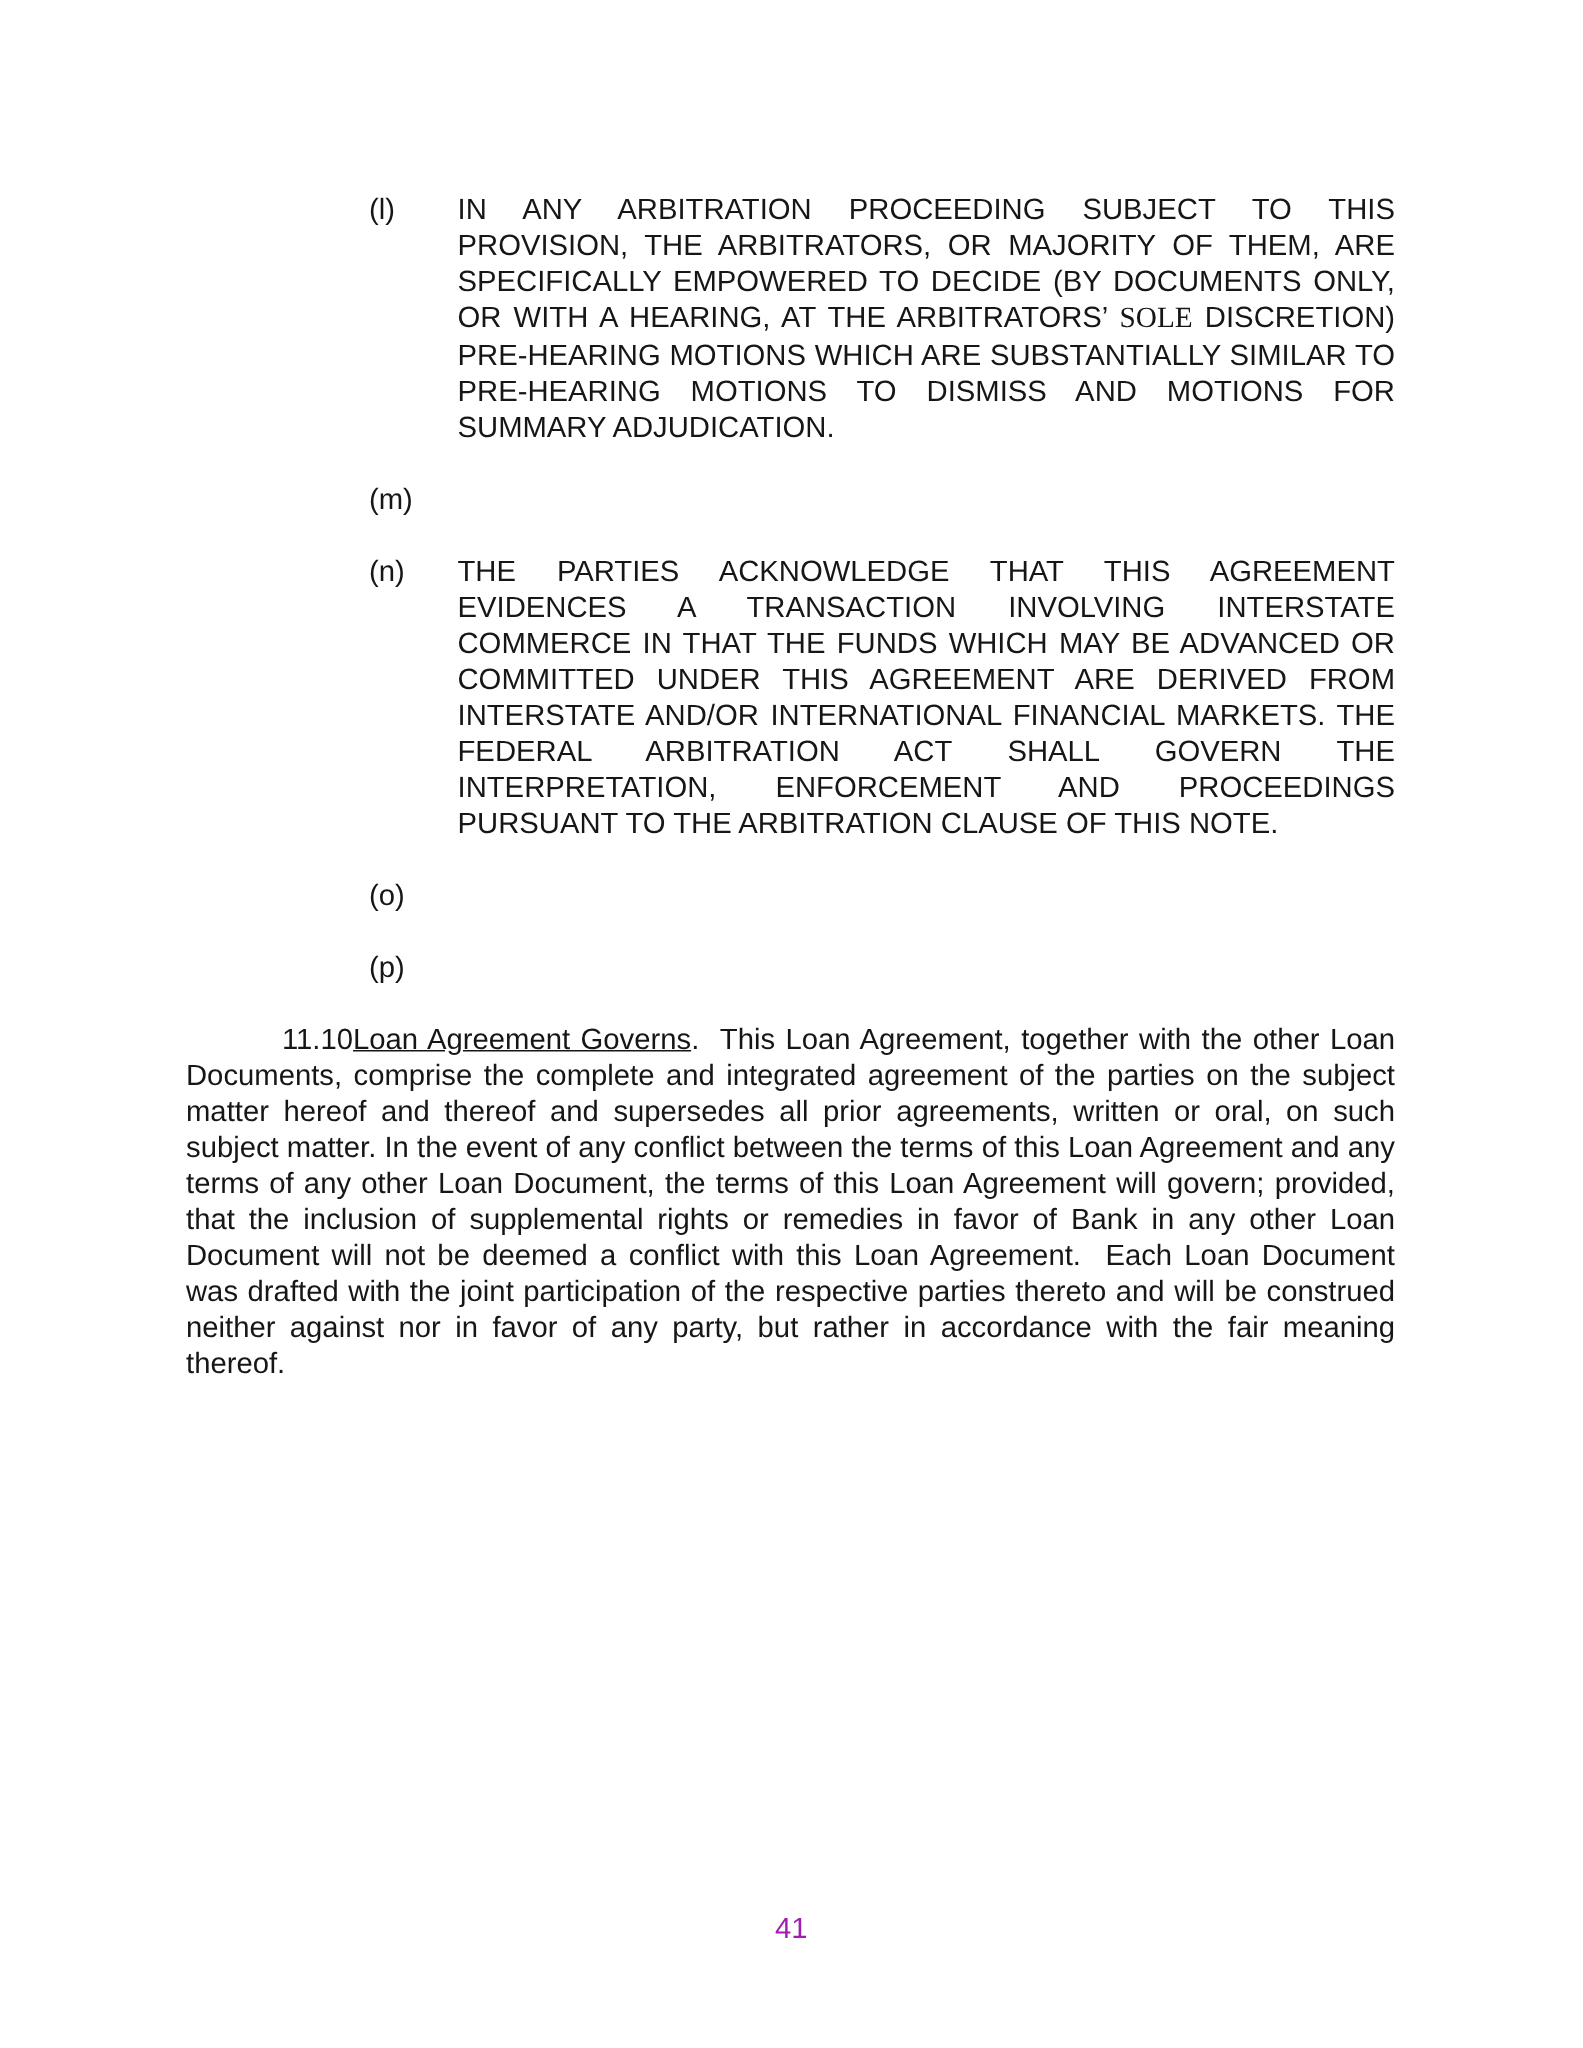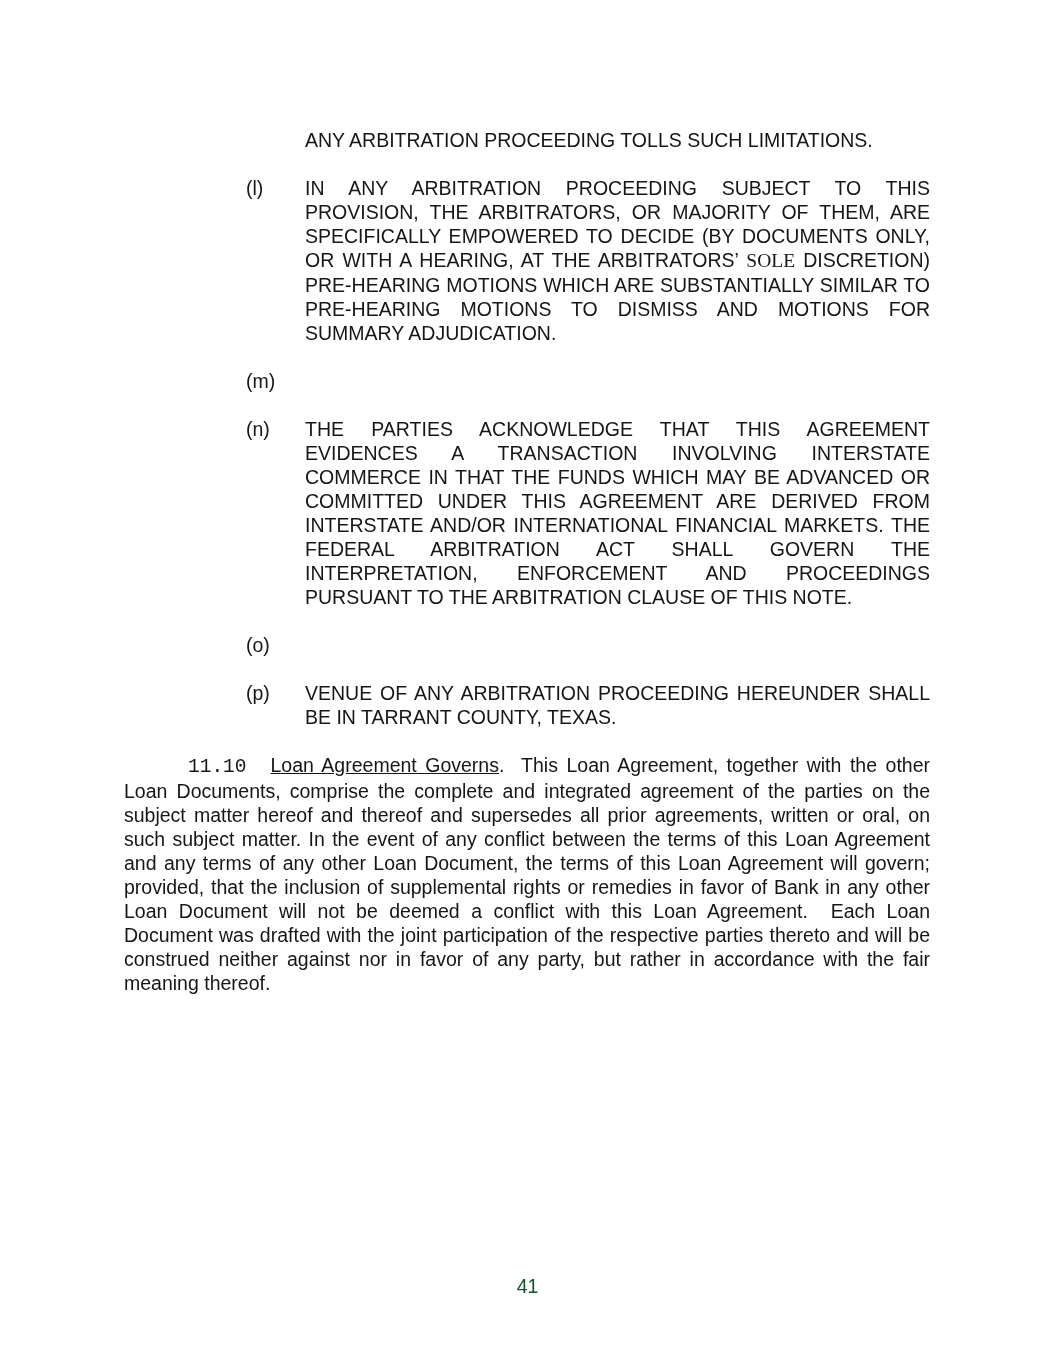--- a/index.html
+++ b/index.html
@@ -42,64 +42,61 @@
     width: 625px;
     text-align: justify;
     margin: 0;
   }
   .section {
     margin: 0 0 24px 0;
     text-align: justify;
     text-indent: 64px;
   }
   .sec-num {
-    padding-right: 24px;
-    font-family: Liberation Mono, monospace;
+    padding-right: 0;
   }
   .sec-heading {
     text-decoration: underline;
   }
   .serif {
     font-family: "Liberation Serif", "DejaVu Serif", serif;
   }
   .footer {
     position: absolute;
     left: 0;
     right: 0;
     top: 1274px;
     text-align: center;
     font-size: 19.5px;
     line-height: 24px;
-    color: #14532d;
+    color: #a21caf;
   }
 </style>
 </head>
 <body>
 
 <div class="page">
   <div class="content">
-    <p class="continuation">ANY ARBITRATION PROCEEDING TOLLS SUCH LIMITATIONS.</p>
     <div id="clauses">
         <div class="clause">
           <span class="clause-label">(l)</span>
           <p class="clause-body"><span>IN ANY ARBITRATION PROCEEDING SUBJECT TO THIS PROVISION, THE ARBITRATORS, OR MAJORITY OF THEM, ARE SPECIFICALLY EMPOWERED TO DECIDE (BY DOCUMENTS ONLY, OR WITH A HEARING, AT THE ARBITRATORS’ </span><span class="serif">SOLE</span><span> DISCRETION) PRE-HEARING MOTIONS WHICH ARE SUBSTANTIALLY SIMILAR TO PRE-HEARING MOTIONS TO DISMISS AND MOTIONS FOR SUMMARY ADJUDICATION.</span></p>
         </div>
         <div class="clause">
           <span class="clause-label">(m)</span>
         </div>
         <div class="clause">
           <span class="clause-label">(n)</span>
           <p class="clause-body"><span>THE PARTIES ACKNOWLEDGE THAT THIS AGREEMENT EVIDENCES A TRANSACTION INVOLVING INTERSTATE COMMERCE IN THAT THE FUNDS WHICH MAY BE ADVANCED OR COMMITTED UNDER THIS AGREEMENT ARE DERIVED FROM INTERSTATE AND/OR INTERNATIONAL FINANCIAL MARKETS. THE FEDERAL ARBITRATION ACT SHALL GOVERN THE INTERPRETATION, ENFORCEMENT AND PROCEEDINGS PURSUANT TO THE ARBITRATION CLAUSE OF THIS NOTE.</span></p>
         </div>
         <div class="clause">
           <span class="clause-label">(o)</span>
         </div>
         <div class="clause">
           <span class="clause-label">(p)</span>
-          <p class="clause-body"><span>VENUE OF ANY ARBITRATION PROCEEDING HEREUNDER SHALL BE IN TARRANT COUNTY, TEXAS.</span></p>
         </div>
       </div>
     <div id="sections">
         <p class="section"><span class="sec-num">11.10</span><span class="sec-heading">Loan Agreement Governs</span><span>.&nbsp; </span><span>This Loan Agreement, together with the other Loan Documents, comprise the complete and integrated agreement of the parties on the subject matter hereof and thereof and supersedes all prior agreements, written or oral, on such subject matter. In the event of any conflict between the terms of this Loan Agreement and any terms of any other Loan Document, the terms of this Loan Agreement will govern; provided, that the inclusion of supplemental rights or remedies in favor of Bank in any other Loan Document will not be deemed a conflict with this Loan Agreement.&nbsp; Each Loan Document was drafted with the joint participation of the respective parties thereto and will be construed neither against nor in favor of any party, but rather in accordance with the fair meaning thereof.</span></p>
       </div>
   </div>
   <div class="footer">
     <span>41</span>
   </div>
 </div>

